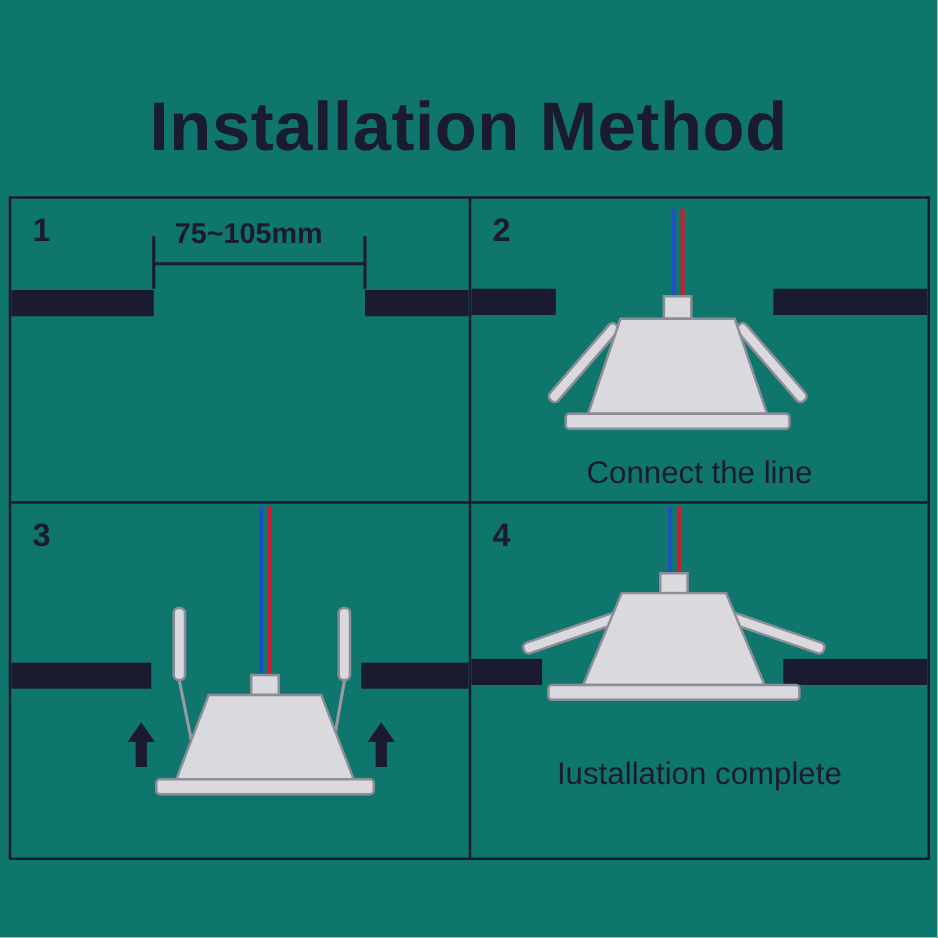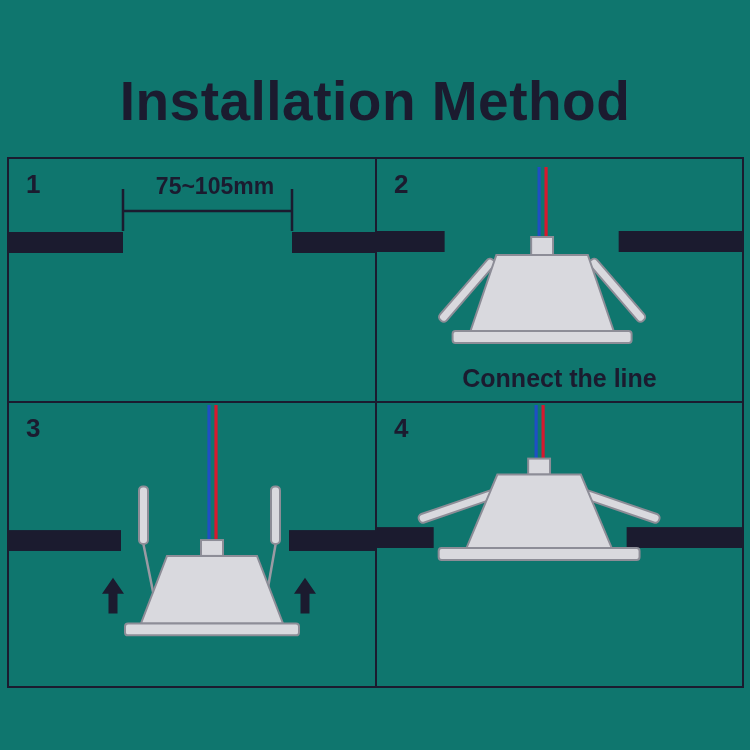--- a/index.html
+++ b/index.html
@@ -21,26 +21,26 @@
   .panel-1 { border-right:2.5px solid #1b1b2f; border-bottom:2.5px solid #1b1b2f; }
   .panel-2 { border-bottom:2.5px solid #1b1b2f; }
   .panel-3 { border-right:2.5px solid #1b1b2f; }
   .panel-number {
     position:absolute; top:10px; left:17px;
     font-size:26px; font-weight:700; color:#1b1b2f; z-index:2;
   }
   .art { position:absolute; left:0; top:0; width:100%; height:100%; display:block; }
   .caption {
     position:absolute; left:0; width:100%; text-align:center;
-    font-size:25px; font-weight:700; color:#1b1b2f; z-index:2;
+    font-size:25px; font-weight:400; color:#1b1b2f; z-index:2;
   }
   .caption-2 { bottom:8px; }
   .caption-4 { bottom:52px; }
   .dim-label {
-    position:absolute; top:14px; left:116px; width:180px; text-align:center;
+    position:absolute; top:14px; left:100px; width:180px; text-align:center;
     font-size:23px; font-weight:700; color:#1b1b2f; z-index:2;
   }
   
   .ink     { fill:#1b1b2f; stroke:none; }
   .dimline { fill:none; stroke:#1b1b2f; stroke-width:2.5; }
   .lamp    { fill:#d9d9de; stroke:#8d8d97; stroke-width:2; }
   .wire    { stroke-width:3.2; fill:none; }
   .stem    { stroke:#9a9aa3; stroke-width:2.5; fill:none; }
 </style>
 </head>
@@ -117,16 +117,17 @@
           <g transform="translate(210,92) rotate(-71)">
             <rect class="lamp" x="-4.5" y="-4" width="9" height="82" rx="4"></rect>
           </g>
           <rect class="lamp" x="152" y="56" width="22" height="16"></rect>
           <path class="lamp" d="M121 72 L205 72 L236 146 L90 146 Z"></path>
         </g>
         <rect class="ink" x="0" y="125" width="57" height="21"></rect>
         <rect class="ink" x="251" y="125" width="116" height="21"></rect>
         <rect class="lamp" x="62" y="146" width="202" height="12" rx="3"></rect>
       </svg>
+      <div class="caption caption-4">Iustallation complete</div>
     </section>
 
   </div>
 </div>
 
 </body></html>

